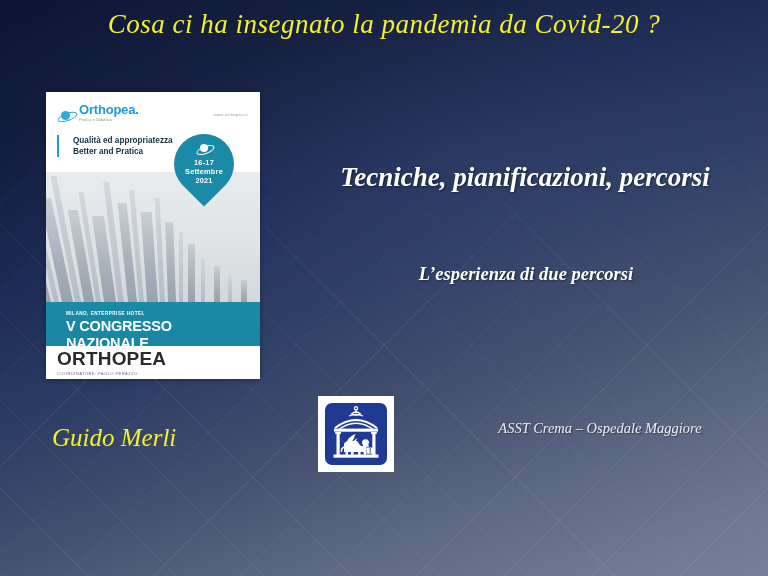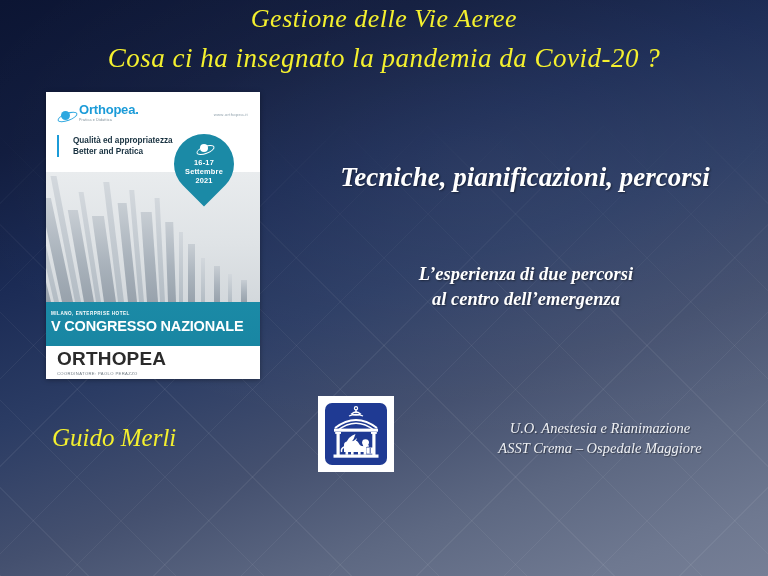--- a/index.html
+++ b/index.html
@@ -159,21 +159,21 @@
     bottom: 0;
     background: linear-gradient(180deg, #c8ced4 0%, #aab3bc 55%, #98a2ac 100%);
     transform-origin: bottom center;
   }
   .spire.thin { background: linear-gradient(180deg, #d3d8dd 0%, #b3bcc4 100%); }
   .br-banner {
     position: relative;
     height: 77px;
     background: linear-gradient(180deg, #1b8aa6 0%, #1783a0 100%);
     color: #fff;
-    padding: 9px 11px 0 5px;
+    padding: 9px 11px 0 20px;
     box-sizing: border-box;
   }
   .br-venue {
     font-size: 4.6px;
     font-weight: bold;
     letter-spacing: 0.5px;
   }
   .br-cong {
     font-size: 14.5px;
     font-weight: bold;
@@ -322,21 +322,20 @@
 </style>
 </head>
 <body>
 
 <div id="slide">
 
   <div id="grid"></div>
   <div id="vignette"></div>
 
   <div class="title-block">
-    <div class="title-line1">Gestione delle Vie Aeree</div>
     <div class="title-line2">Cosa ci ha insegnato  la pandemia da Covid-20 ?</div>
   </div>
 
   <div id="brochure">
 
     <div class="br-head">
       <div class="br-logo">
         <span class="saturn">
           <span class="ring"></span>
             <span class="planet"></span>
@@ -394,21 +393,20 @@
         <div class="pin-date">Settembre</div>
         <div class="pin-date">2021</div>
       </div>
     </div>
   </div>
 
   <div class="heading">Tecniche, pianificazioni, percorsi</div>
 
   <div class="subheading">
     <div>L’esperienza di due percorsi</div>
-    <div>al centro dell’emergenza</div>
   </div>
 
   <div class="speaker">Guido Merli</div>
 
   <div id="hospital-logo">
     <div class="badge">
       <svg viewBox="0 0 62 62" width="62" height="62" aria-hidden="true">
 
         <path d="M31 6 L31 10" stroke="#ffffff" stroke-width="1.4" fill="none"></path>
         <circle cx="31" cy="5.2" r="1.6" fill="none" stroke="#ffffff" stroke-width="1.2"></circle>
@@ -442,17 +440,16 @@
 
         <rect x="41.5" y="44.5" width="7.5" height="6.2" fill="#ffffff"></rect>
         <path d="M45.2 44.8 L45.2 50.4" stroke="#1f3a93" stroke-width="0.9"></path>
 
         <path d="M19.2 44 q-3.4 1.2 -2.6 5" fill="none" stroke="#ffffff" stroke-width="1.5"></path>
       </svg>
     </div>
   </div>
 
   <div class="affil">
-    <div>U.O. Anestesia e Rianimazione</div>
     <div>ASST Crema – Ospedale Maggiore</div>
   </div>
 
 </div>
 
 </body></html>

